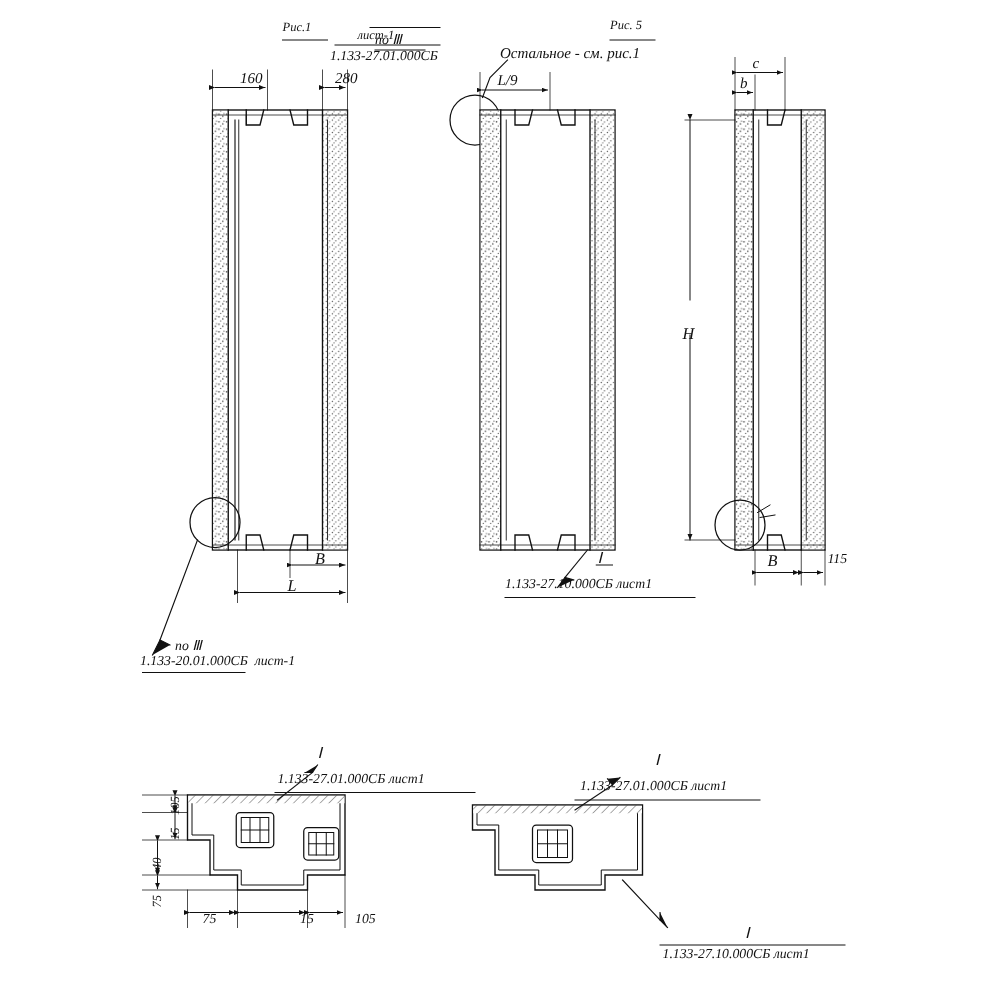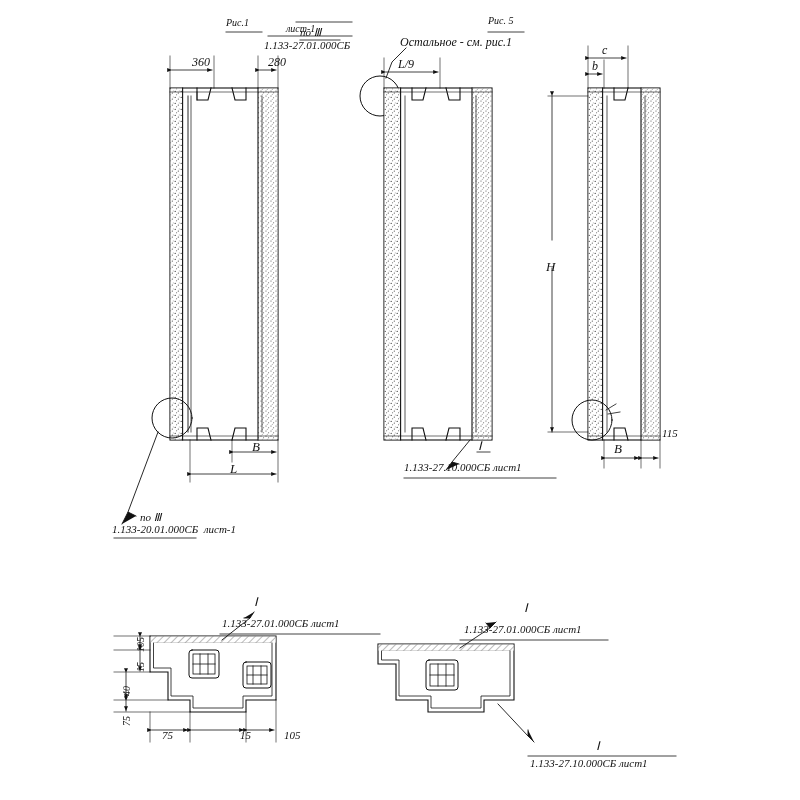--- a/index.html
+++ b/index.html
@@ -234,38 +234,38 @@
 
   <div class="lbl t14" style="left:226px; top:18px;">Рис.1</div>
   <div class="lbl t14" style="left:488px; top:16px;">Рис. 5</div>
 
   <div class="lbl t11" style="left:300px; top:27px;">по Ⅲ</div>
   <div class="lbl t11" style="left:264px; top:8px;margin-top:32px;">1.133-27.01.000СБ</div>
   <div class="lbl t10" style="left:286px; top:24px;">лист-1</div>
 
   <div class="lbl t12" style="left:400px; top:36px;text-align:center;">Остальное - см. рис.1</div>
 
-  <div class="lbl t12" style="left:192px; top:56px;">360</div>
+  <div class="lbl t12" style="left:192px; top:56px;">160</div>
   <div class="lbl t12" style="left:268px; top:56px;">280</div>
   <div class="lbl t13" style="left:252px; top:440px;">B</div>
   <div class="lbl t13" style="left:230px; top:462px;">L</div>
 
   <div class="lbl t11" style="left:140px; top:512px;">по Ⅲ</div>
   <div class="lbl t11" style="left:112px; top:524px;">1.133-20.01.000СБ  лист-1</div>
 
   <div class="lbl t12" style="left:398px; top:58px;">L/9</div>
 
   <div class="lbl t12" style="left:478px; top:440px;">Ⅰ</div>
   <div class="lbl t11" style="left:404px; top:462px;">1.133-27.10.000СБ лист1</div>
 
   <div class="lbl t12" style="left:602px; top:44px;">c</div>
   <div class="lbl t12" style="left:592px; top:60px;">b</div>
   <div class="lbl t13" style="left:546px; top:260px;">H</div>
   <div class="lbl t13" style="left:614px; top:442px;">B</div>
-  <div class="lbl t11" style="left:662px; top:428px;font-style:italic;">115</div>
+  <div class="lbl t11" style="left:662px; top:442px;font-style:italic;">115</div>
 
   <div class="lbl t12" style="left:254px; top:596px;">Ⅰ</div>
   <div class="lbl t11" style="left:222px; top:618px;">1.133-27.01.000СБ лист1</div>
 
   <div class="lbl t10 rot90" style="left:136px; top:652px;">105</div>
   <div class="lbl t10 rot90" style="left:136px; top:672px;">15</div>
   <div class="lbl t10 rot90" style="left:122px; top:696px;">40</div>
   <div class="lbl t10 rot90" style="left:122px; top:726px;">75</div>
   <div class="lbl t11" style="left:162px; top:730px;">75</div>
   <div class="lbl t11" style="left:240px; top:730px;">15</div>

